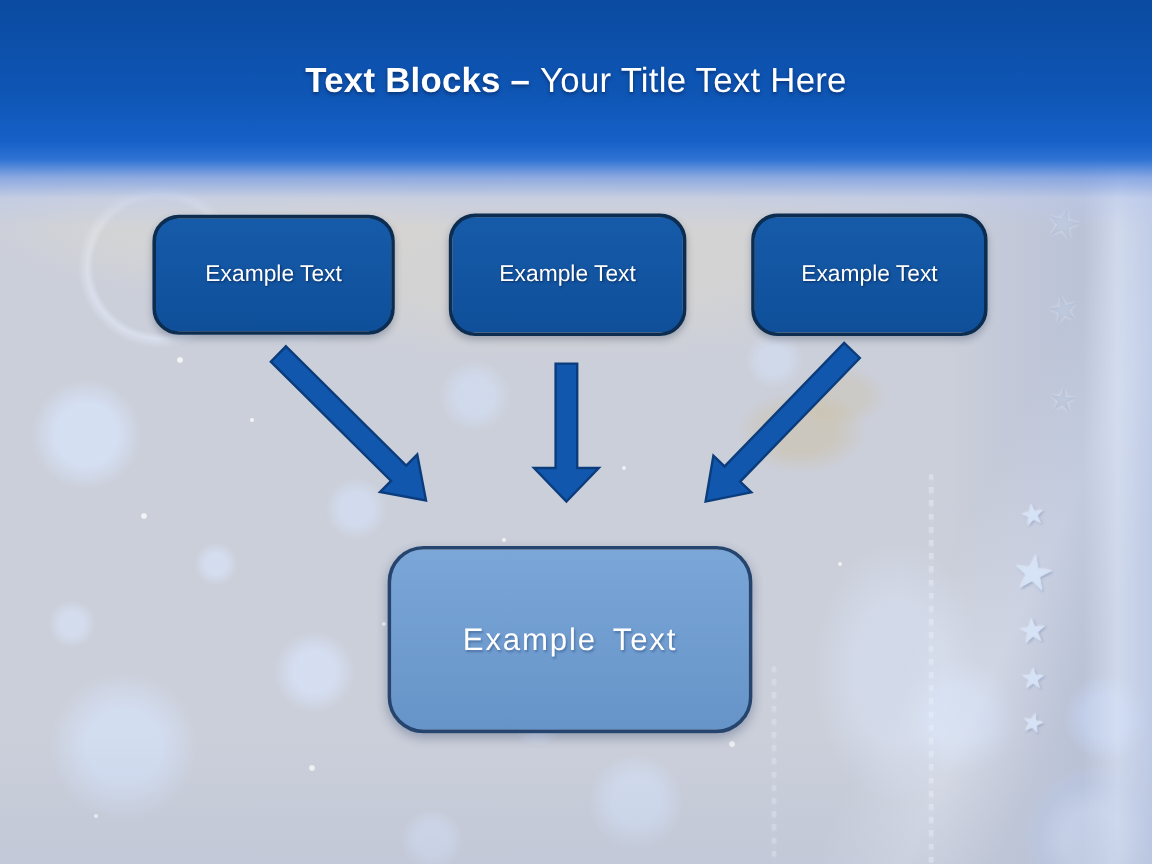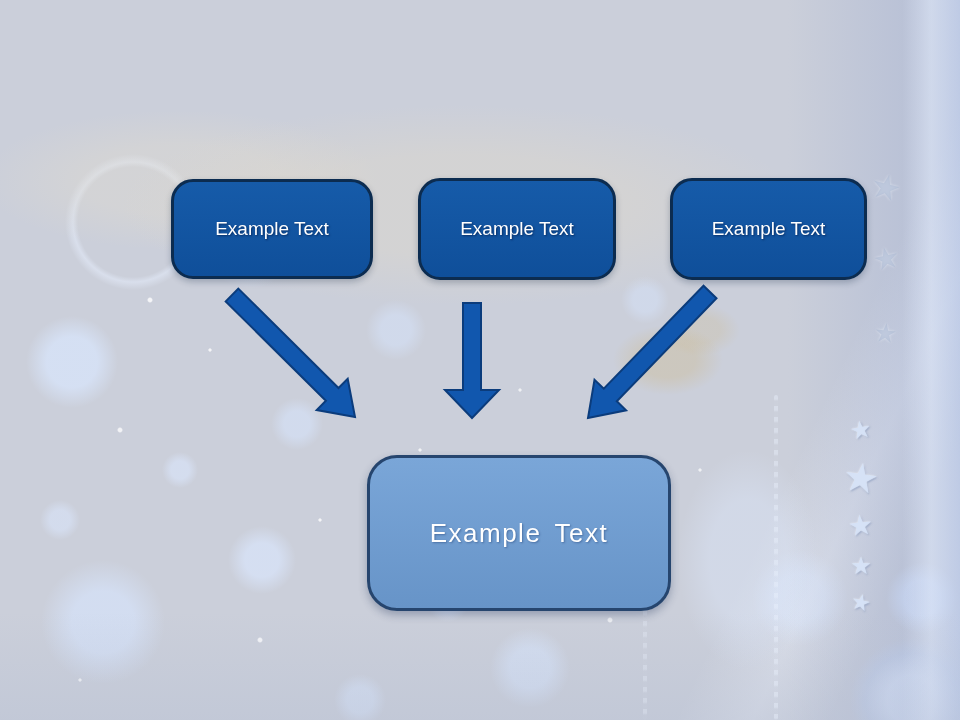--- a/index.html
+++ b/index.html
@@ -90,21 +90,20 @@
   
   .block{
     position:absolute;box-sizing:border-box;
     display:flex;align-items:center;justify-content:center;
     color:#ffffff;text-align:left;
     background:linear-gradient(180deg,#165ba9 0%,#0f4f9a 100%);
     border:3px solid #0c2c50;border-radius:22px;
     box-shadow:0 3px 6px rgba(10,30,60,0.25);
     font-size:19px;
     text-shadow:1px 1px 2px rgba(0,20,60,0.6);
-    margin-left:44px;
   }
   .block-1{left:127px;top:179px;width:202px;height:100px;}
   .block-2{left:374px;top:178px;width:198px;height:102px;}
   .block-3{left:626px;top:178px;width:197px;height:102px;}
   .block-center{
     left:323px;top:455px;width:304px;height:156px;
     background:linear-gradient(180deg,#7aa6d8 0%,#6794c8 100%);
     border:3px solid #26456e;border-radius:30px;
     font-size:26px;letter-spacing:1.5px;word-spacing:5px;
     box-shadow:0 4px 9px rgba(20,40,80,0.3);
@@ -133,20 +132,23 @@
   </div>
 
   <div class="star-string">
     <span>★</span>
     <span>★</span>
     <span>★</span>
     <span>★</span>
     <span>★</span>
   </div>
 
+  <div class="header">
+    <h1 class="title"><span class="t-bold">Text Blocks – </span><span class="t-reg">Your Title Text Here</span></h1>
+  </div>
 
   <svg class="arrows" viewBox="0 0 960 720" xmlns="http://www.w3.org/2000/svg">
     <polygon points="238.3,288.6 338.5,388.0 347.7,378.8 355,417 316.7,410.0 325.9,400.8 225.7,301.4"></polygon>
     <polygon points="463,303 481,303 481,390 499,390 472,418 445,390 463,390"></polygon>
     <polygon points="703.5,285.7 603.8,388.7 594.5,379.7 588,418 626.1,410.3 616.8,401.3 716.5,298.3"></polygon>
   </svg>
 
   <div class="block block-1">
     <span>Example Text</span>
   </div>

